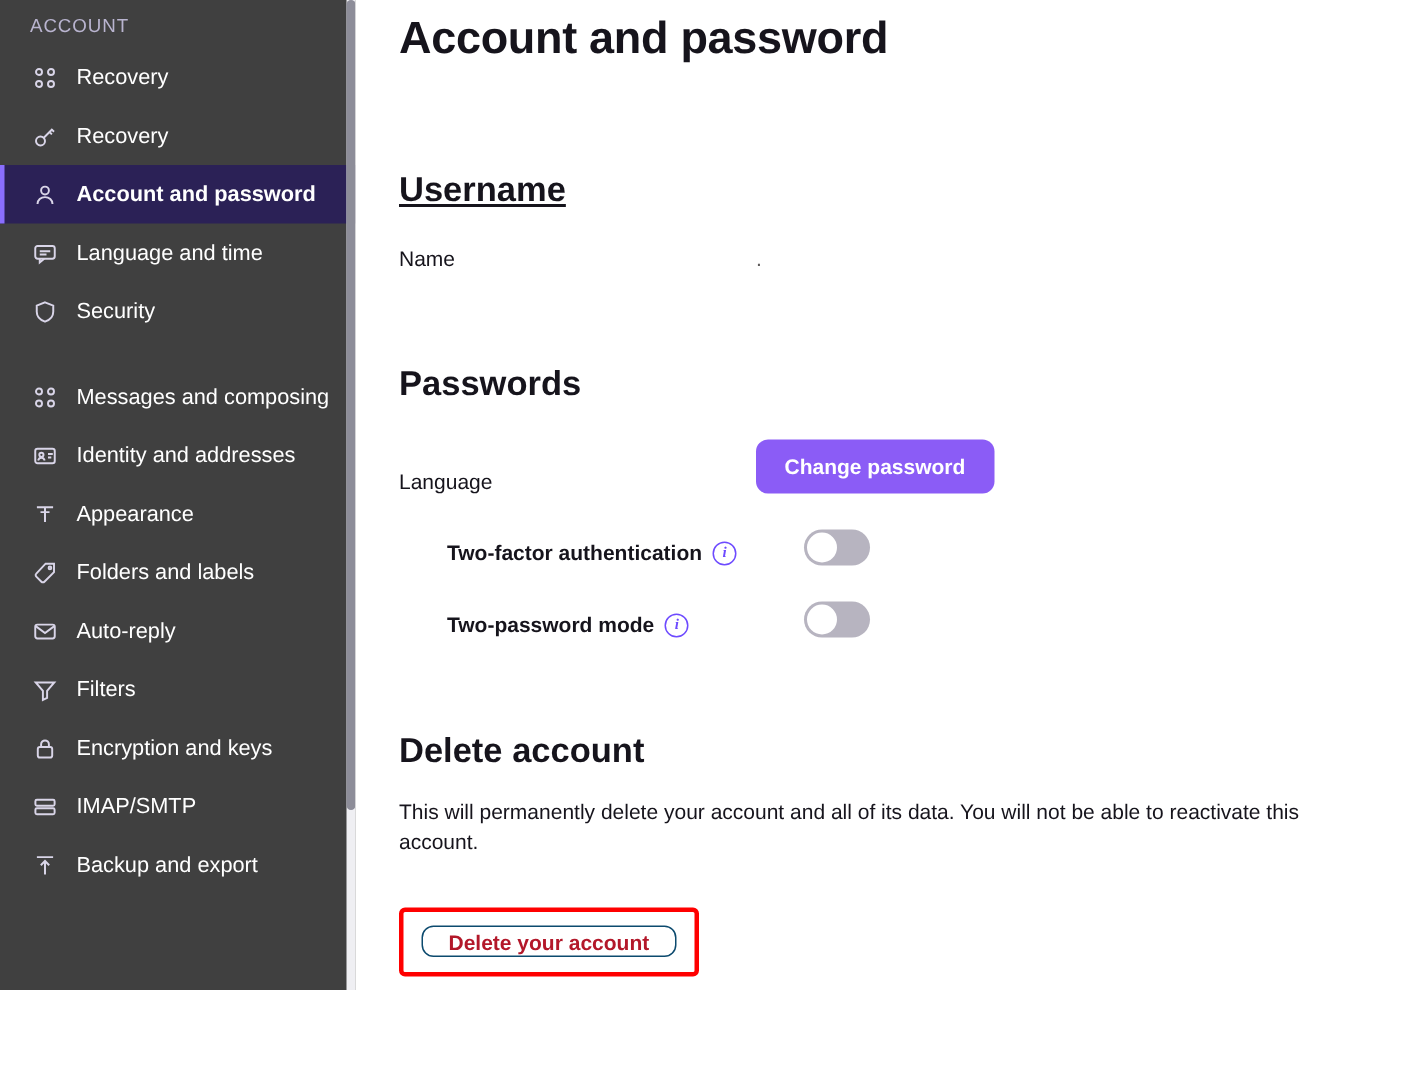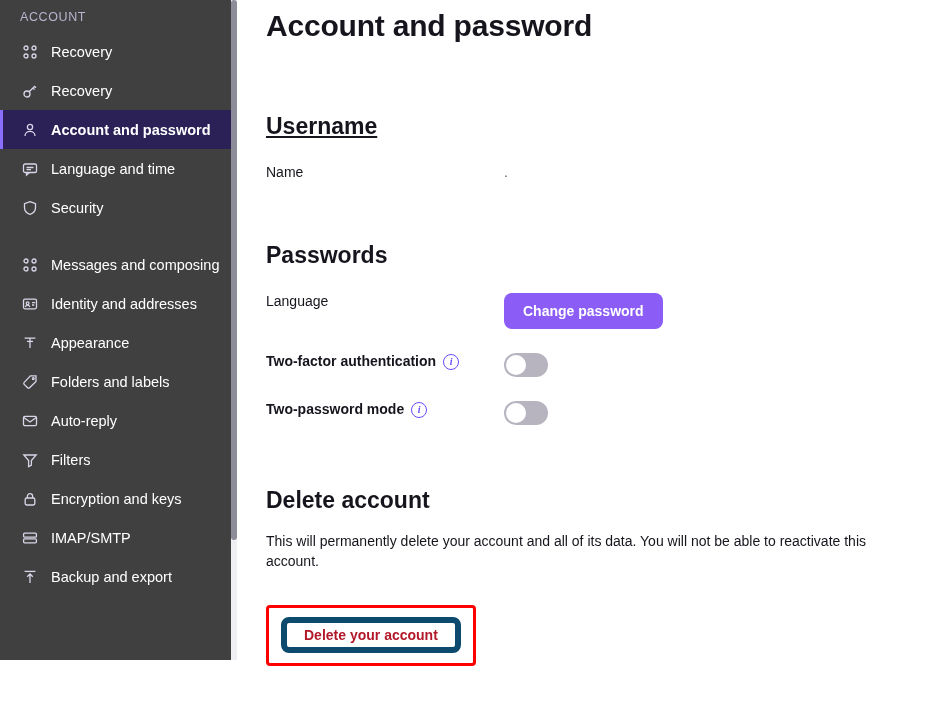--- a/index.html
+++ b/index.html
@@ -111,30 +111,30 @@
     font-weight: bold;
     color: #16141c;
     margin: 0;
   }
   #section-username { margin-top: 70px; text-decoration: underline; }
   #section-passwords { margin-top: 62px; }
   #section-delete { margin-top: 62px; }
 
   .row {
     display: flex;
-    align-items: flex-start;
+    align-items: flex-end;
     margin-top: 24px;
   }
   .row-label {
     width: 238px;
     flex: 0 0 238px;
     font-size: 14px;
     color: #16141c;
   }
-  .row-label.bold { font-weight: bold; }
+  .row-label.bold { font-weight: bold; margin-left: 32px; }
   .row-value {
     font-size: 14px;
     color: #5c5858;
   }
 
   .info-icon {
     display: inline-flex;
     align-items: center;
     justify-content: center;
     width: 16px;
@@ -193,26 +193,26 @@
   .danger-wrap {
     margin-top: 20px;
     display: inline-block;
     border: 3px solid #ff0000;
     border-radius: 4px;
     padding: 9px 12px 10px 12px;
   }
   .btn-danger {
     background: #ffffff;
     color: #b3182a;
-    border: 6px solid #0c4a6e;
+    border: 1px solid #0c4a6e;
     border-radius: 8px;
     font-size: 14px;
     font-weight: bold;
     padding: 0 17px;
-    height: 36px;
+    height: 21px;
     cursor: pointer;
     font-family: "Liberation Sans", sans-serif;
   }
 
   svg { display: block; }
 </style>
 </head>
 <body>
 
 <div id="app">

